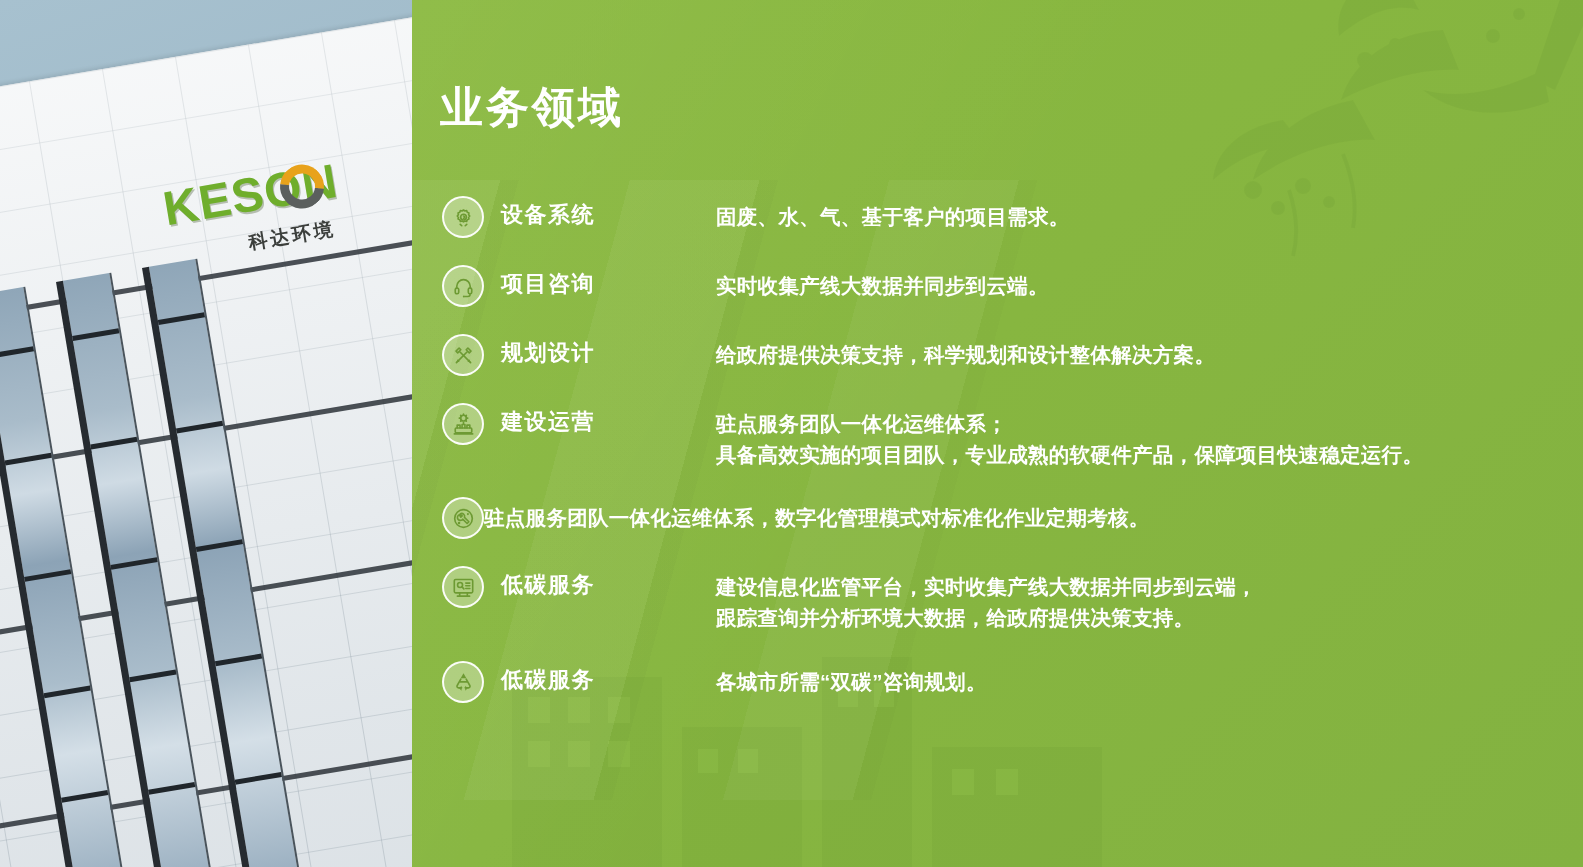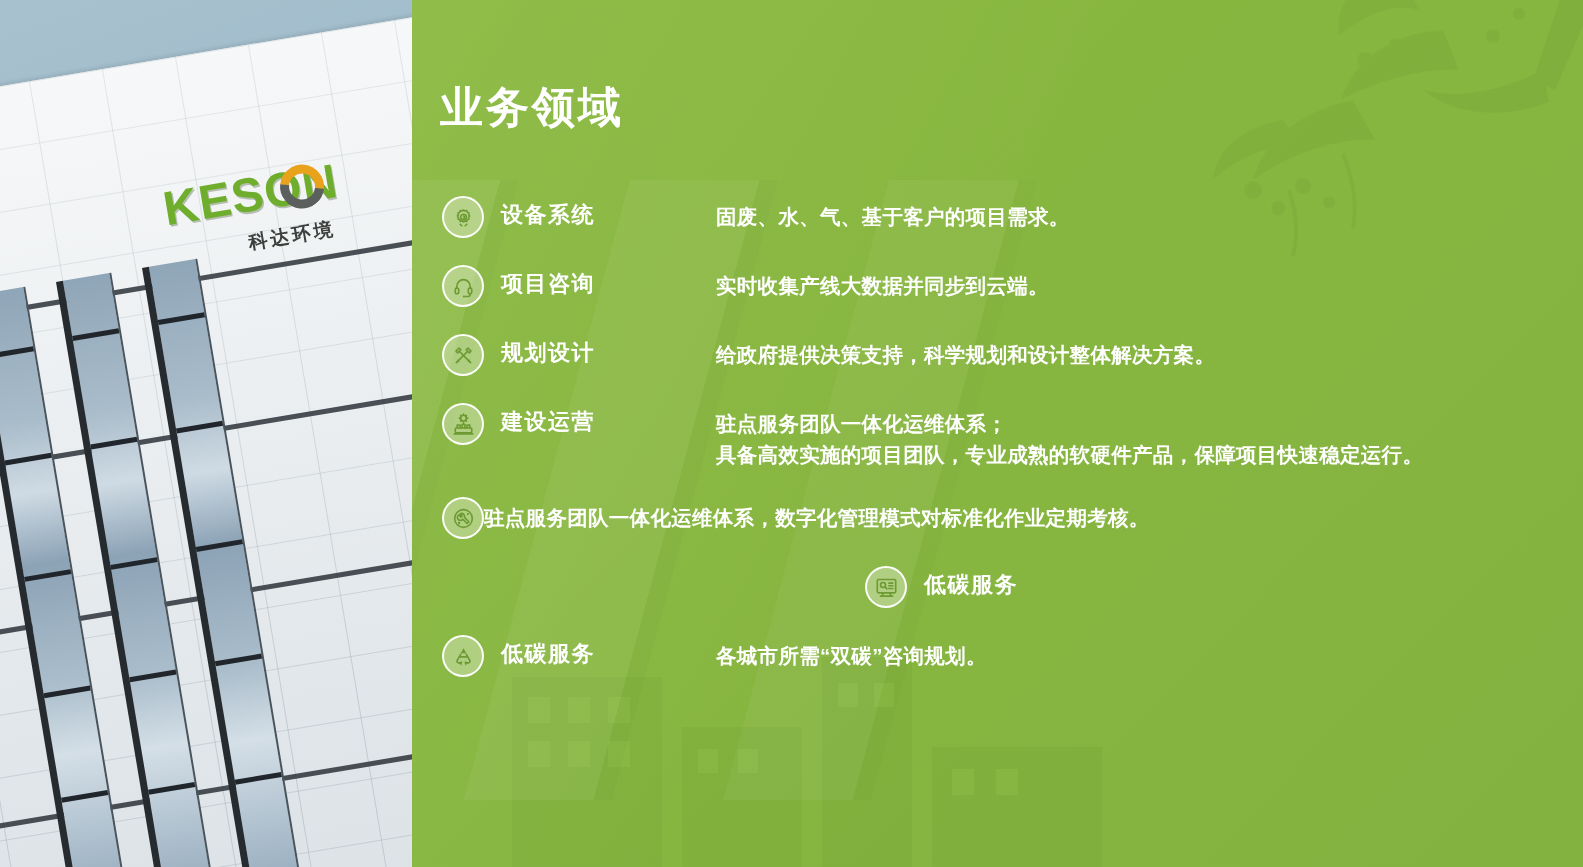--- a/index.html
+++ b/index.html
@@ -360,20 +360,22 @@
         <span class="icon-wrap">
           <svg viewBox="0 0 24 24">
             <rect x="2.4" y="3.6" width="19.2" height="14" rx="1.4"></rect>
             <circle cx="8.4" cy="9.4" r="2.6"></circle>
             <path d="M10.4 11.4 l2 2"></path>
             <path d="M14.4 7.4 h4.2 M14.4 10.2 h4.2 M14.4 13 h4.2"></path>
             <path d="M8 17.6 v2.6 M16 17.6 v2.6 M5.6 21 h12.8"></path>
           </svg>
         </span>
         <span class="label">低碳服务</span>
+        <span class="desc">建设信息化监管平台，实时收集产线大数据并同步到云端，
+跟踪查询并分析环境大数据，给政府提供决策支持。</span>
       </div>
 
       <div class="row">
         <span class="icon-wrap">
           <svg viewBox="0 0 24 24">
             <path d="M12 3.4 L15 8.6 h-6 Z" class="fill"></path>
             <path d="M9.2 9.6 L5.4 16.2 a1.6 1.6 0 0 0 1.4 2.4 h3.2"></path>
             <path d="M10 16.4 L7.4 19 l2.6 2.6" class="fill"></path>
             <path d="M14.8 9.6 l3.8 6.6 a1.6 1.6 0 0 1 -1.4 2.4 h-3.4"></path>
             <path d="M13.8 21.6 l2.6-2.6 -2.6-2.6" class="fill"></path>

